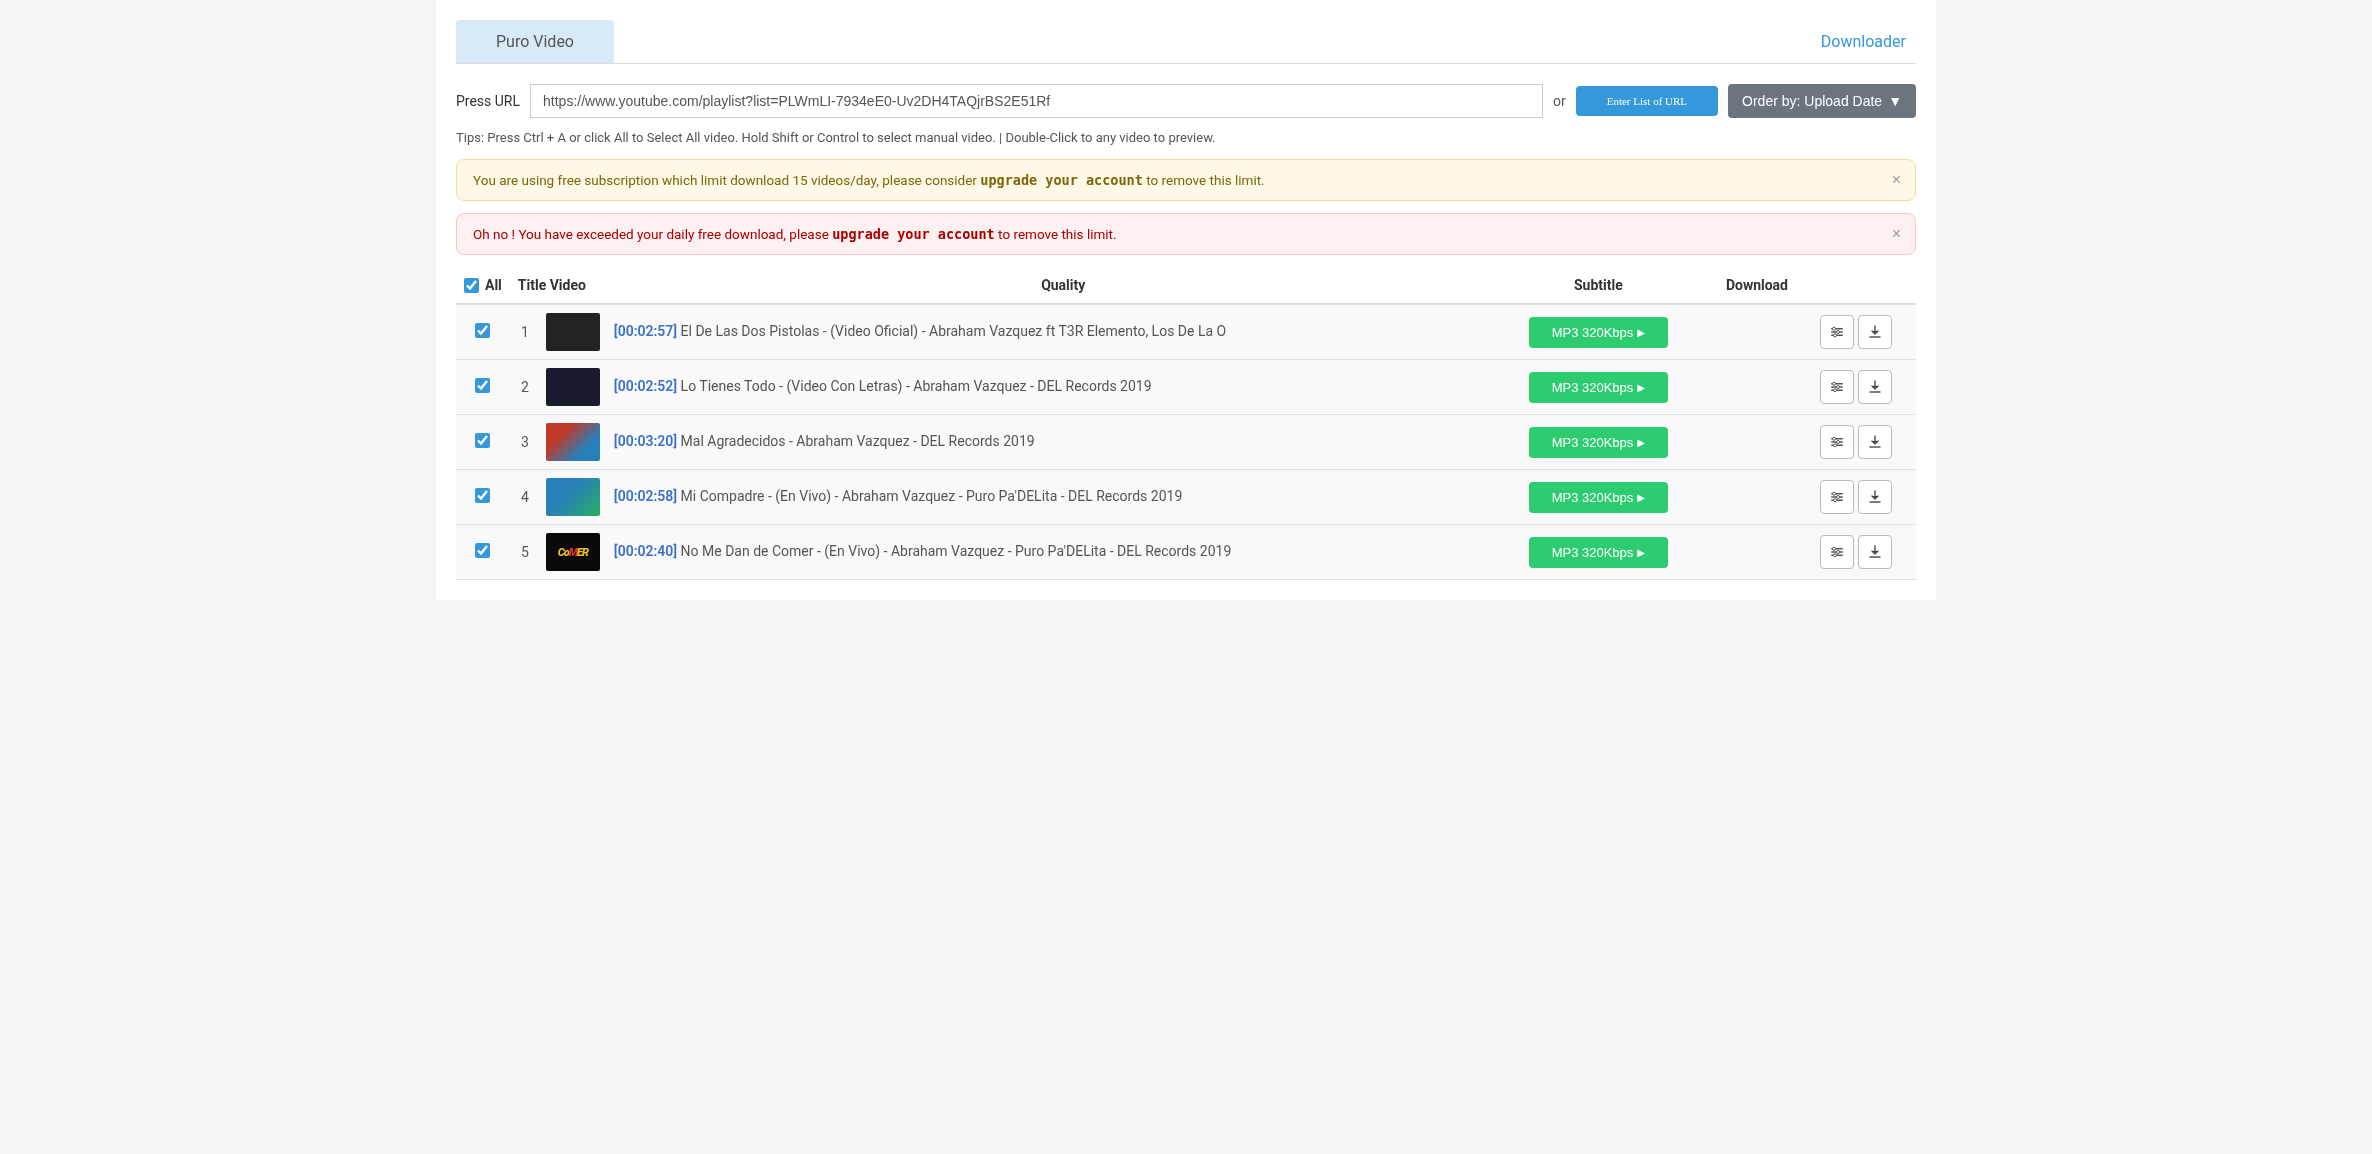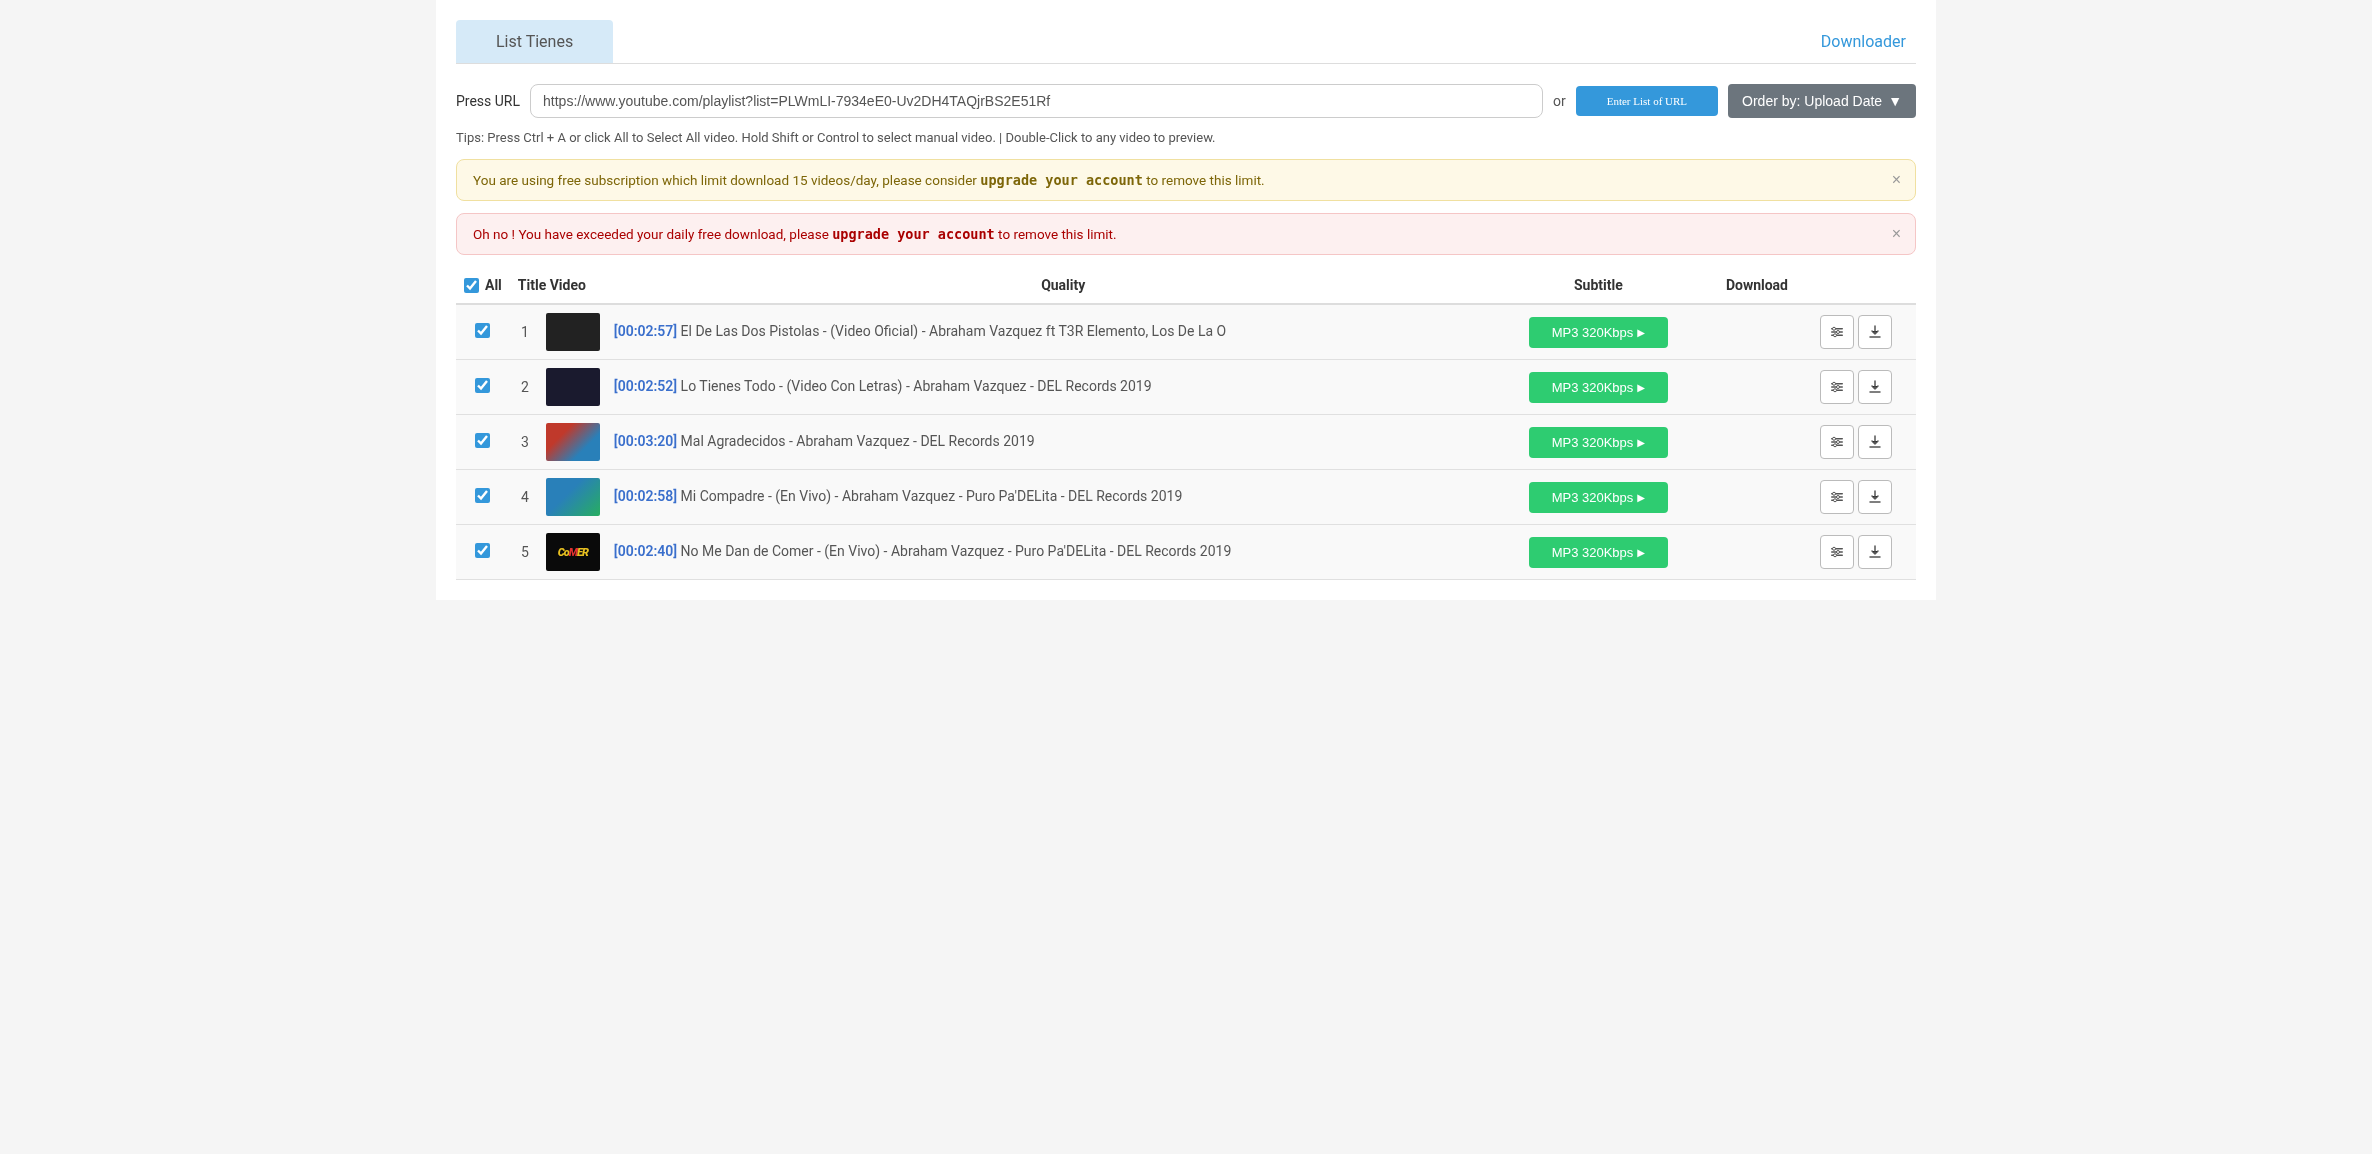--- a/index.html
+++ b/index.html
@@ -48,21 +48,21 @@
     }
     .url-label {
       font-size: 14px;
       white-space: nowrap;
       color: #333;
     }
     .url-input {
       flex: 1;
       padding: 8px 12px;
       border: 1px solid #ccc;
-      border-radius: 8px;
+      border-radius: 0;
       font-size: 14px;
       color: #555;
     }
     .or-text {
       color: #555;
       white-space: nowrap;
     }
     .btn-enter-list {
       background: #3498db;
       color: white;
@@ -251,21 +251,21 @@
       position: relative;
       border-radius: 2px;
     }
   </style>
 </head>
 <body>
 
 <div class="app-container">
 
   <div class="tab-bar">
-    <div class="tab active">List Tienes</div>
+    <div class="tab active">Puro Video</div>
     <div class="tab inactive">Downloader</div>
   </div>
 
   <div class="url-row">
     <span class="url-label">Press URL</span>
     <input class="url-input" type="text" value="https://www.youtube.com/playlist?list=PLWmLI-7934eE0-Uv2DH4TAQjrBS2E51Rf" style="">
     <span class="or-text">or</span>
     <button class="btn-enter-list">Enter List of URL</button>
     <button class="btn-order">
       <span>Order by: Upload Date</span>

